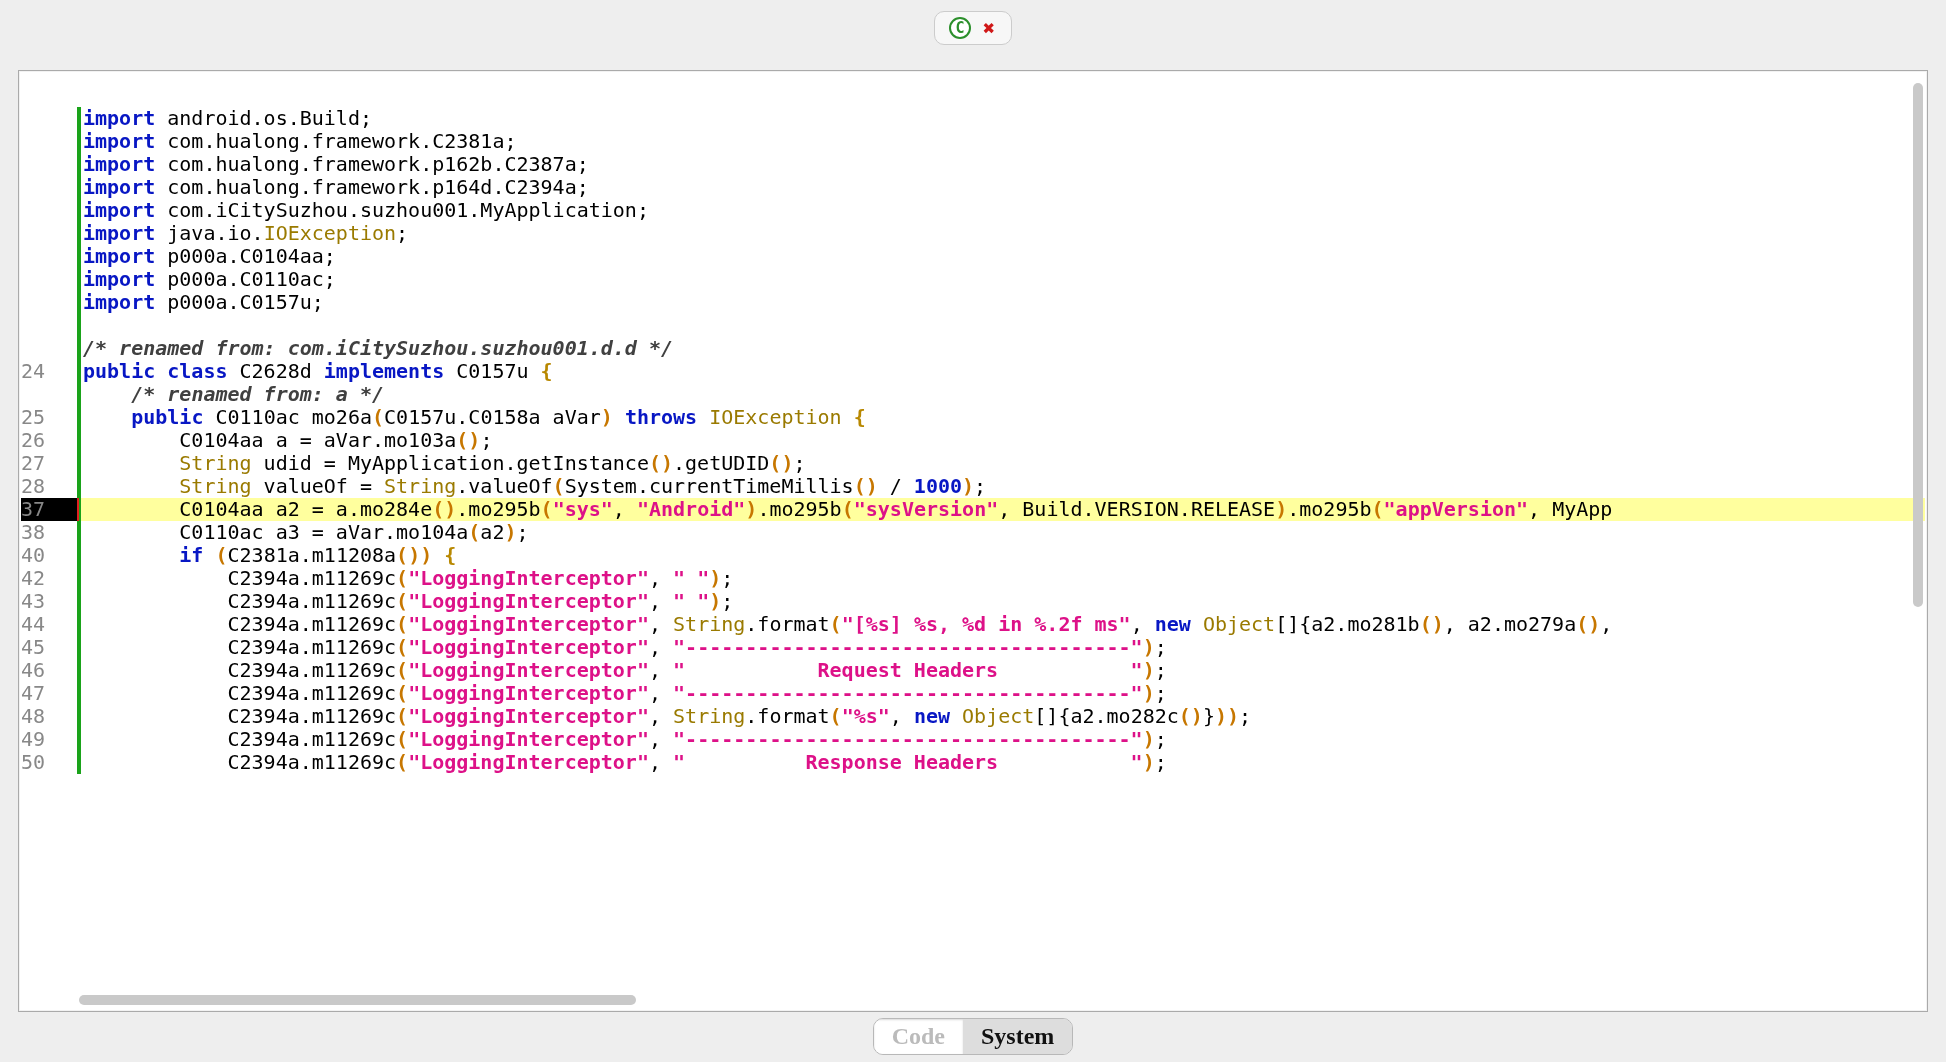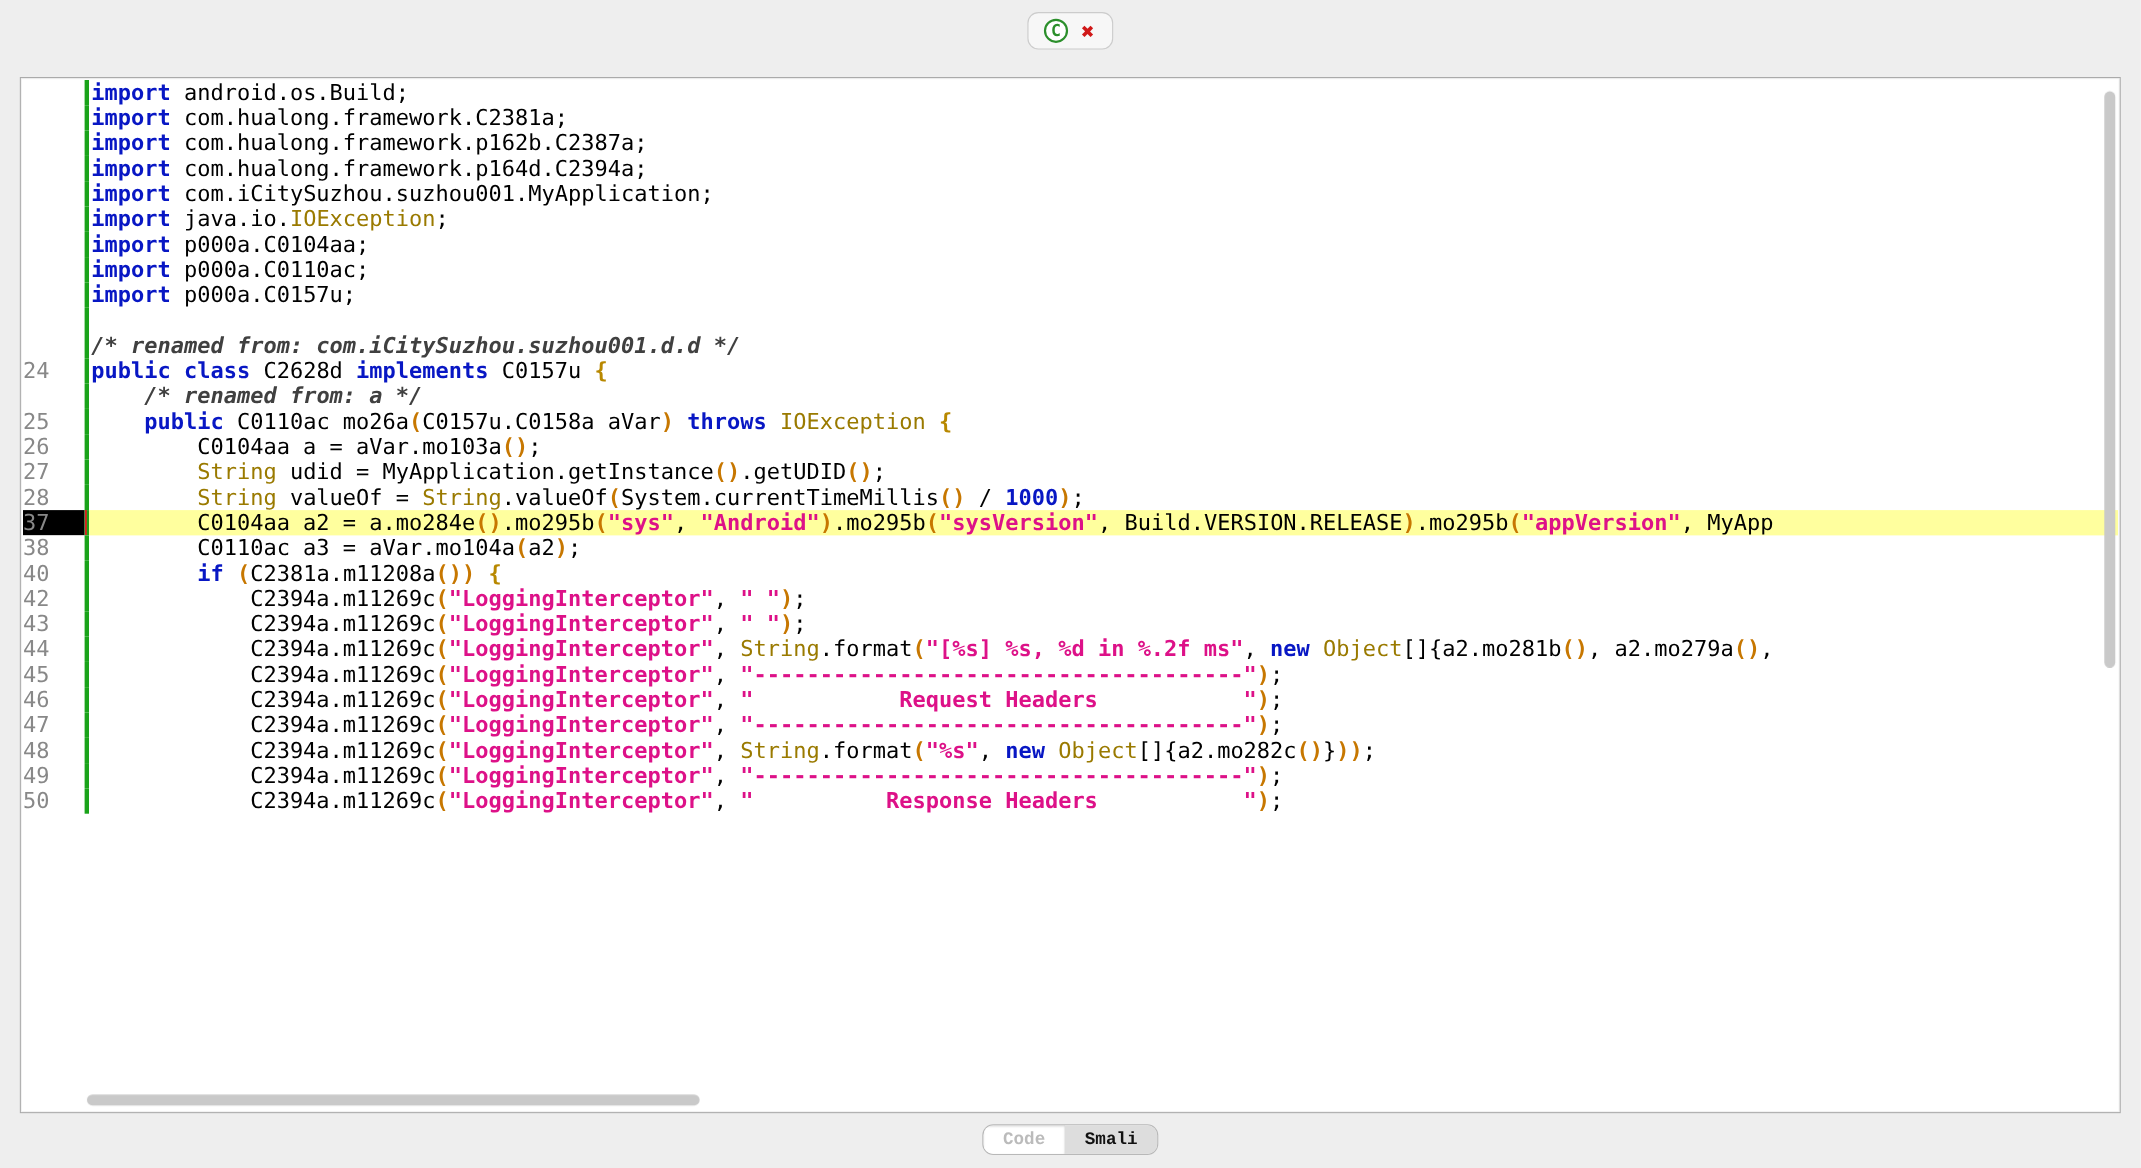--- a/index.html
+++ b/index.html
@@ -60,20 +60,21 @@
     top: 70px; left: 18px; right: 18px; bottom: 50px;
     background: #ffffff;
     border: 1px solid #aaaaaa;
     box-shadow: inset 0 0 0 1px rgba(0,0,0,0.05);
     overflow: hidden;
   }
   .editor-scroll {
     position: absolute;
     inset: 2px;
     overflow: auto;
+    margin-top: 34px;
   }
   .code-table {
     border-collapse: collapse;
     font-family: Menlo, Consolas, "DejaVu Sans Mono", monospace;
     font-size: 20px;
     min-width: 3000px;
     white-space: pre;
   }
   .code-table td {
     vertical-align: top;
@@ -120,22 +121,22 @@
     align-items: center;
   }
   .seg {
     display: flex;
     border: 1px solid #b8b8b8;
     border-radius: 10px;
     overflow: hidden;
     background: #f0f0f0;
   }
   .seg button {
-    font-family: Liberation Mono, monospace;
-    font-size: 16px;
+    font-family: Liberation Serif, serif;
+    font-size: 24px;
     border: none;
     padding: 4px 18px;
     background: transparent;
     cursor: pointer;
   }
   .seg button.active {
     background: #ffffff;
     color: #bbbbbb;
     font-weight: 600;
     box-shadow: inset 0 1px 2px rgba(0,0,0,0.15);
@@ -202,17 +203,17 @@
       <div class="vscroll-thumb"></div>
     </div>
     <div class="hscroll">
       <div class="hscroll-thumb"></div>
     </div>
   </div>
 
   <div class="bottombar">
     <div class="seg">
       <button class="active">Code</button>
-      <button class="inactive">Smali</button>
+      <button class="inactive">System</button>
     </div>
   </div>
 
 </div>
 
 </body></html>

